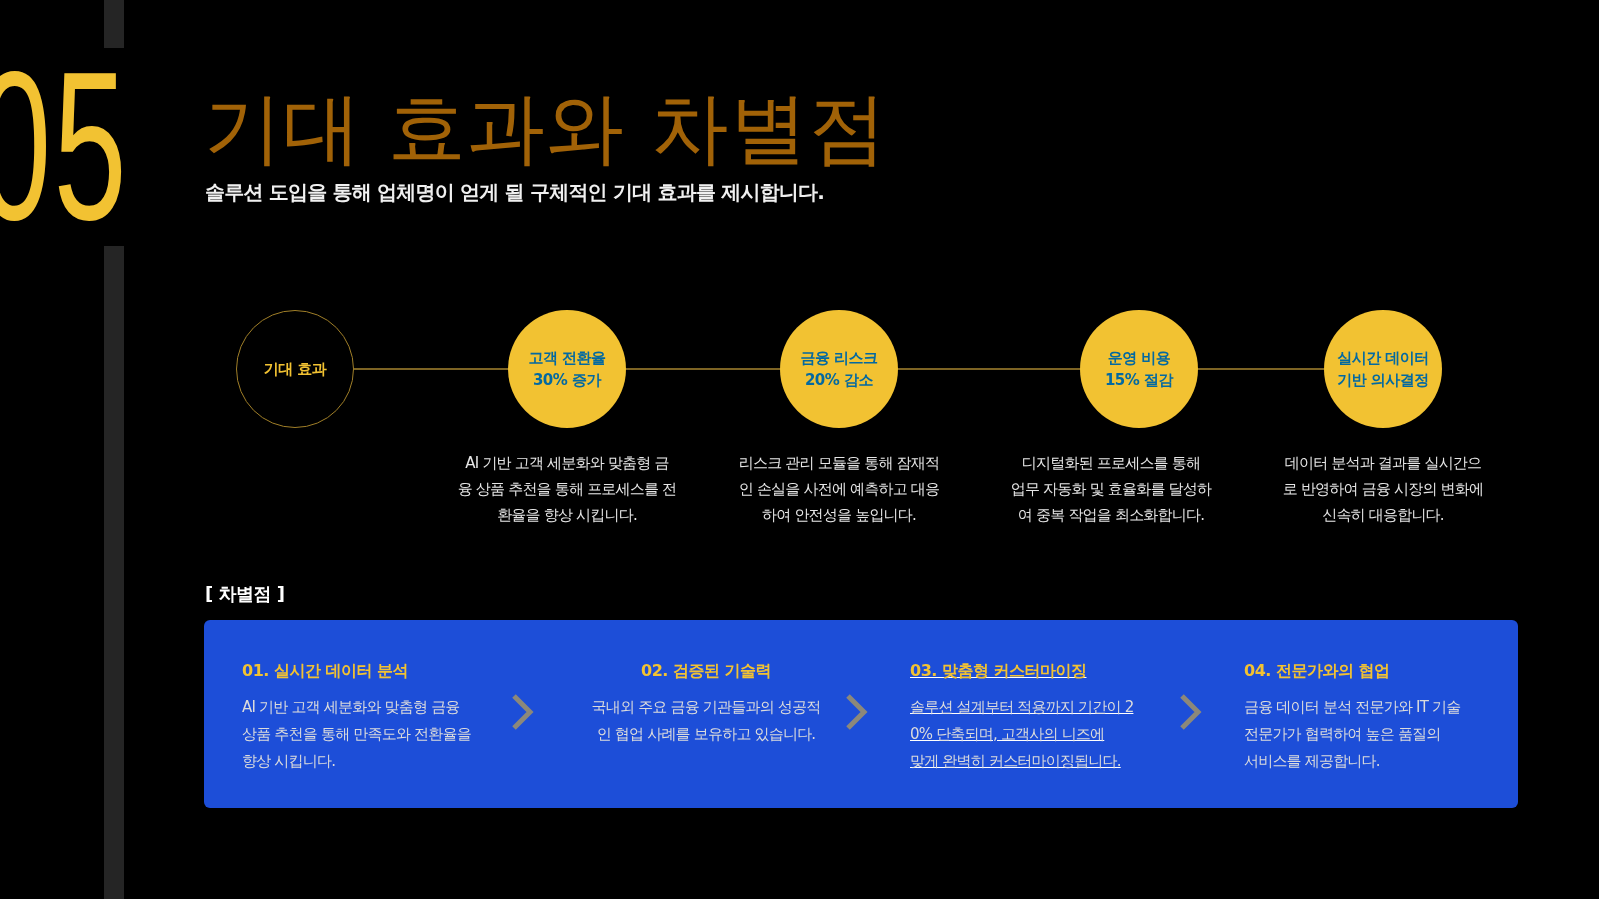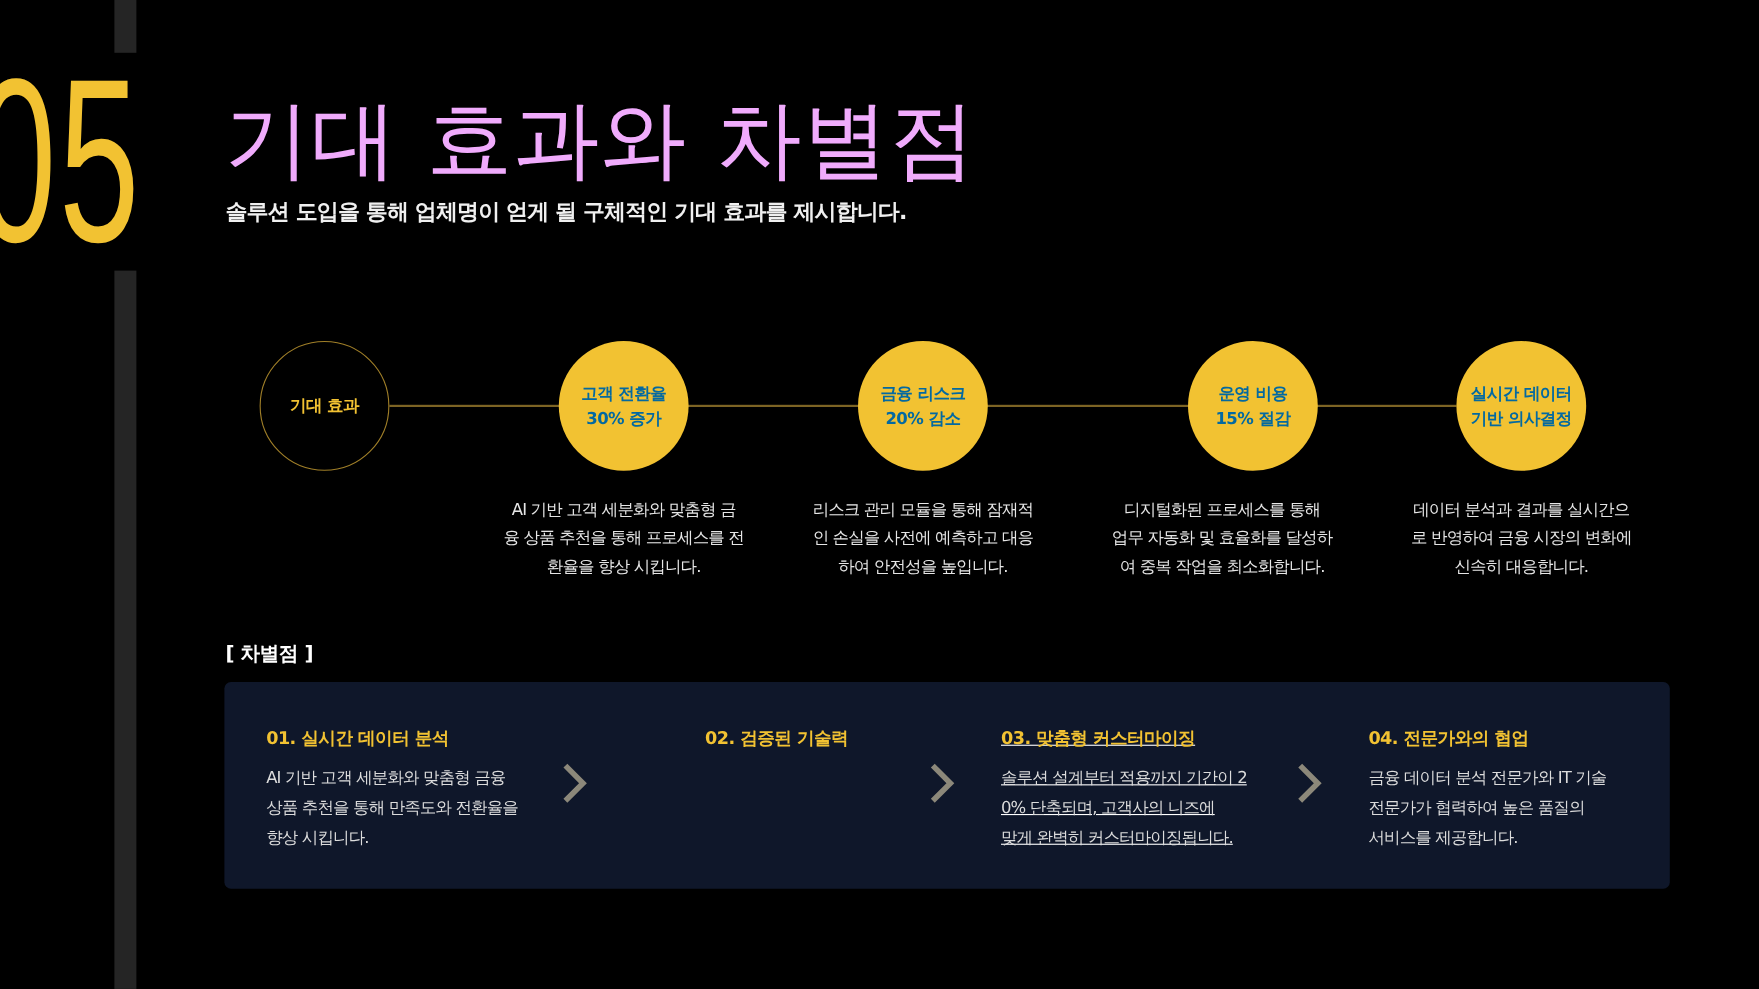--- a/index.html
+++ b/index.html
@@ -37,21 +37,21 @@
       letter-spacing: 4px;
       white-space: nowrap;
     }
     .page-title {
       position: absolute;
       left: 204px;
       top: 80px;
       font-size: 78px;
       line-height: 96px;
       font-weight: 500;
-      color: #f0abfc;
+      color: #a16207;
       white-space: nowrap;
       letter-spacing: 1px;
     }
     .page-subtitle {
       position: absolute;
       left: 205px;
       top: 178px;
       font-size: 20px;
       line-height: 28px;
       font-weight: bold;
@@ -113,21 +113,21 @@
       color: #ffffff;
       white-space: nowrap;
       letter-spacing: -0.5px;
     }
     .diff-card {
       position: absolute;
       left: 204px;
       top: 620px;
       width: 1314px;
       height: 188px;
-      background: #0f172a;
+      background: #1d4ed8;
       border-radius: 6px;
     }
     .diff-item {
       position: absolute;
       top: 40px;
       width: 260px;
     }
     .diff-title {
       font-size: 16px;
       font-weight: bold;
@@ -216,20 +216,24 @@
       <span> 향상 시킵니다.</span>
     </div>
   </div>
 
   <svg class="chevron" style="left:306px;" viewBox="0 0 24 40">
     <polyline points="4,4 20,20 4,36" fill="none" stroke="#8c887a" stroke-width="5" stroke-linejoin="miter"></polyline>
   </svg>
 
   <div class="diff-item" style="left:372px;text-align:center;">
     <div class="diff-title">02. 검증된 기술력</div>
+    <div class="diff-desc">
+      <span>국내외 주요 금융 기관들과의 성공적</span>
+      <span>인 협업 사례를 보유하고 있습니다.</span>
+    </div>
   </div>
 
   <svg class="chevron" style="left:640px;" viewBox="0 0 24 40">
     <polyline points="4,4 20,20 4,36" fill="none" stroke="#8c887a" stroke-width="5" stroke-linejoin="miter"></polyline>
   </svg>
 
   <div class="diff-item" style="left:706px;text-decoration:underline;">
     <div class="diff-title">03. 맞춤형 커스터마이징</div>
     <div class="diff-desc">
       <span>솔루션 설계부터 적용까지 기간이 2</span>

